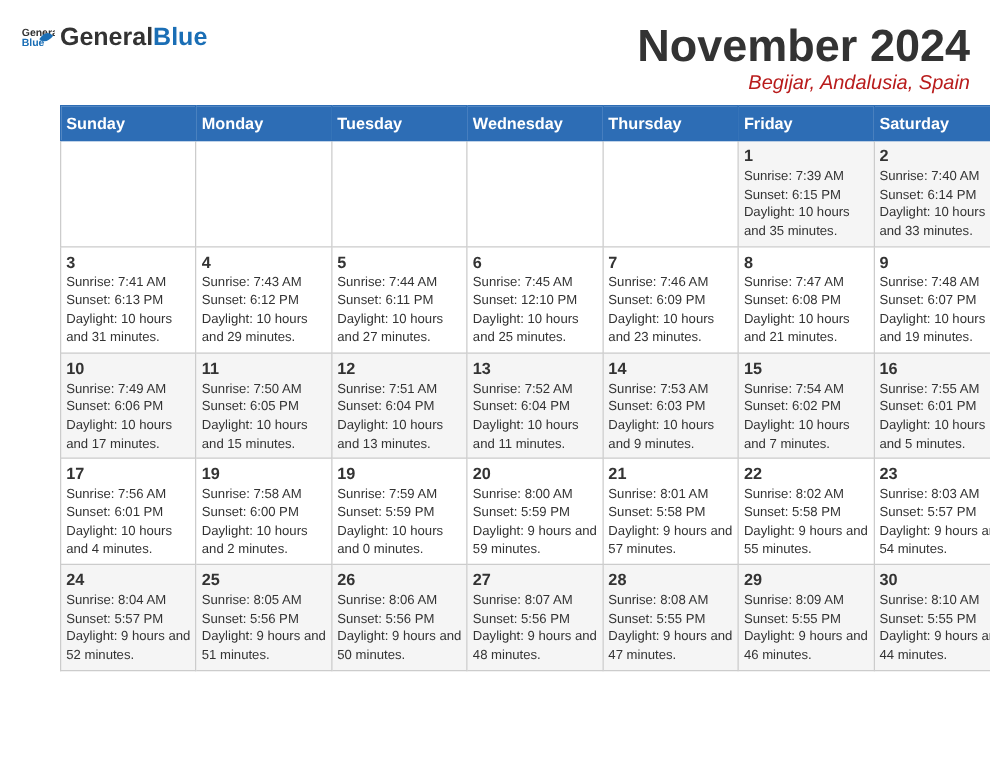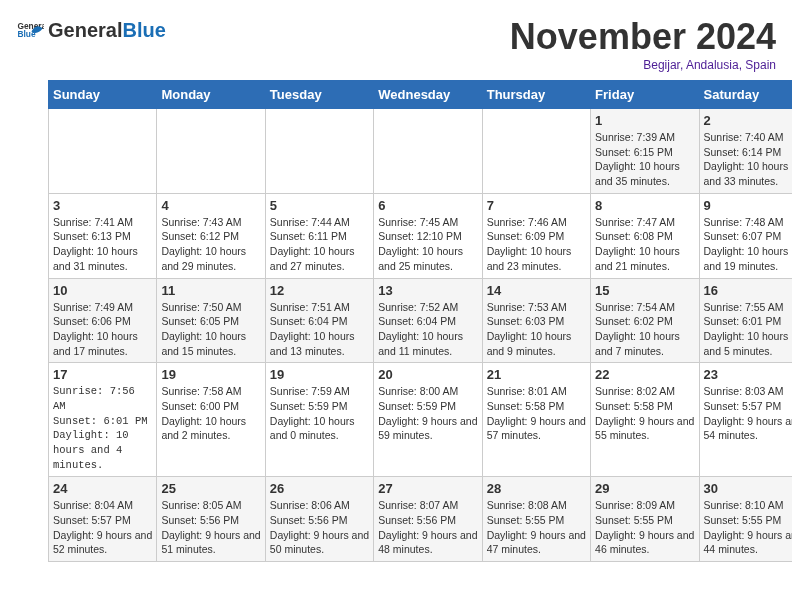--- a/index.html
+++ b/index.html
@@ -36,22 +36,23 @@
     .title-area {
       text-align: right;
     }
     .month-title {
       font-size: 36px;
       font-weight: bold;
       color: #333;
       margin-left: 24px;
     }
     .subtitle {
-      font-size: 12px;
-      color: #4c1d95;
+      font-size: 16px;
+      color: #b91c1c;
+      font-style: italic;
     }
     table {
       width: 100%;
       border-collapse: collapse;
       font-size: 11px;
       margin-left: 32px;
     }
     thead tr th {
       background-color: #2d6db5;
       color: #fff;
@@ -224,21 +225,21 @@
         <td>
           <span class="day-number">16</span>
           <div class="day-info" style="white-space: pre-line;">Sunrise: 7:55 AM
 Sunset: 6:01 PM
 Daylight: 10 hours and 5 minutes.</div>
         </td>
       </tr>
       <tr>
         <td>
           <span class="day-number">17</span>
-          <div class="day-info" style="white-space: pre-line; font-family: Liberation Mono, monospace;">Sunrise: 7:56 AM
+          <div class="day-info" style="white-space: pre-line;">Sunrise: 7:56 AM
 Sunset: 6:01 PM
 Daylight: 10 hours and 4 minutes.</div>
         </td>
         <td>
           <span class="day-number">19</span>
           <div class="day-info" style="white-space: pre-line;">Sunrise: 7:58 AM
 Sunset: 6:00 PM
 Daylight: 10 hours and 2 minutes.</div>
         </td>
         <td>

